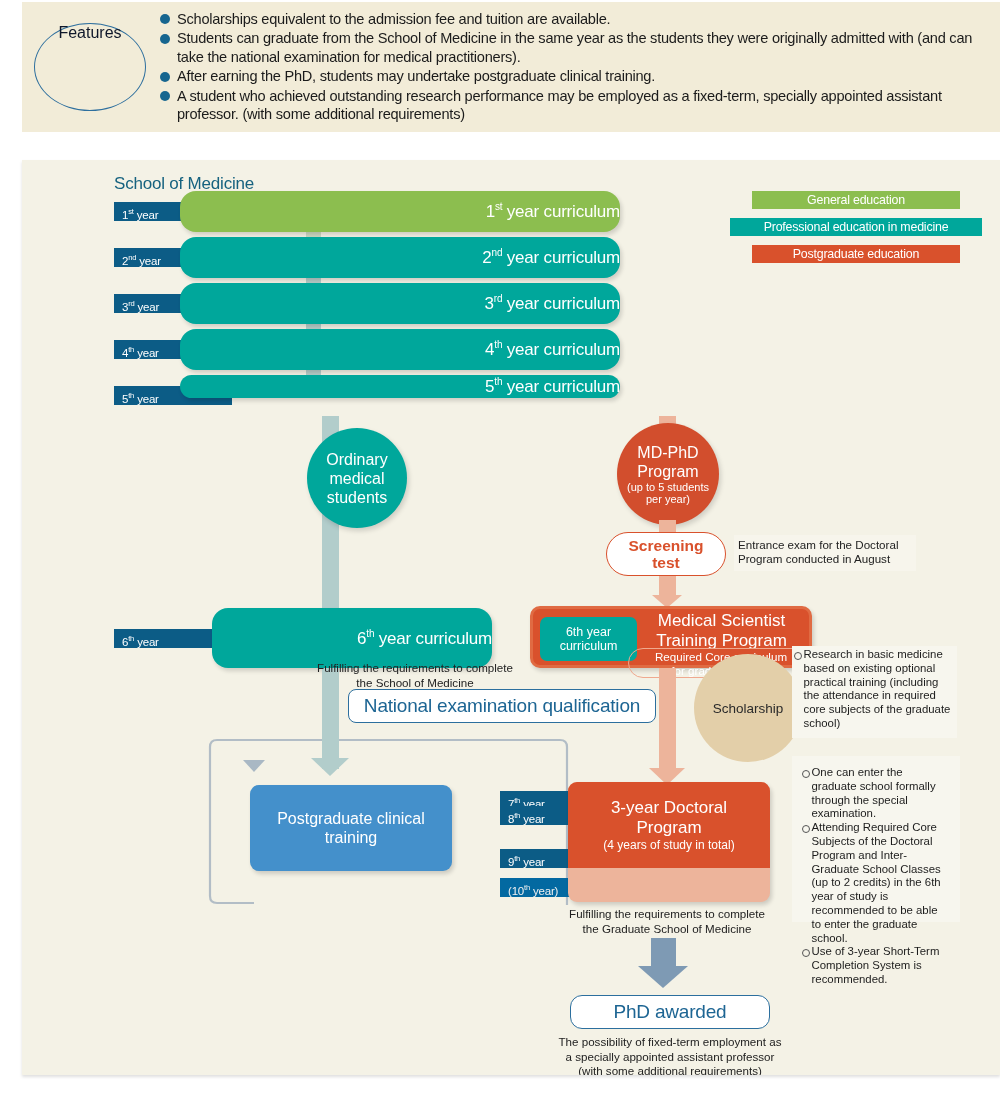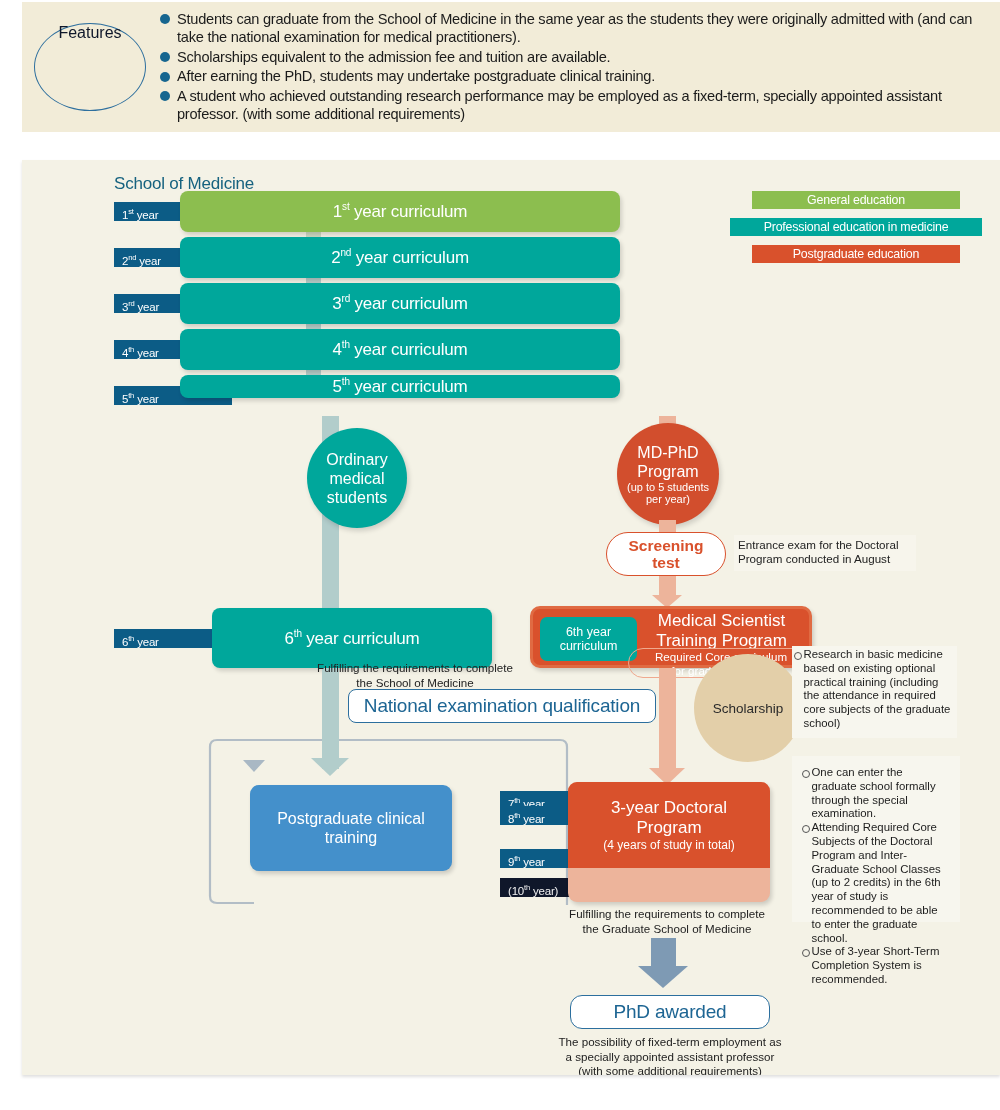--- a/index.html
+++ b/index.html
@@ -45,27 +45,27 @@
     position:absolute; left:92px; top:14px;
     font-size:17px; color:#16627f; letter-spacing:-0.2px;
   }
 
   
   .year-tag{
     position:absolute; height:19px; background:#0c5c86; color:#fff;
     font-size:11.5px; line-height:19px; padding-left:8px;
     letter-spacing:-0.2px;
   }
-  .year-tag.ghost{ background:#0f172a; color:#f1f1f1; }
+  .year-tag.ghost{ background:#0369a1; color:#f1f1f1; }
   .year-tag sup{ font-size:7.6px; vertical-align: super; }
 
   
   .curr-bar{
-    position:absolute; border-radius:8px; color:#fff;
-    display:flex; align-items:center; justify-content:center;
+    position:absolute; border-radius:16px; color:#fff;
+    display:flex; align-items:center; justify-content:flex-end;
     font-size:17px; letter-spacing:-0.2px;
     box-shadow:2px 3px 4px rgba(0,0,0,.15);
   }
   .curr-bar sup{ font-size:10px; vertical-align:super; }
   .c-green{ background:#8cbe4f; }
   .c-teal { background:#00a79b; }
 
   
   .strip{ position:absolute; }
 
@@ -129,25 +129,25 @@
 </head>
 <body>
 
 <div id="features-panel">
   <div id="features-badge">
     <span>Features</span>
   </div>
   <div id="features-list">
     <div class="feature-item">
       <span class="bullet"></span>
-      <span>Students can graduate from the School of Medicine in the same year as the students they were originally admitted with (and can take the national examination for medical practitioners).</span>
+      <span>Scholarships equivalent to the admission fee and tuition are available.</span>
     </div>
     <div class="feature-item">
       <span class="bullet"></span>
-      <span>Scholarships equivalent to the admission fee and tuition are available.</span>
+      <span>Students can graduate from the School of Medicine in the same year as the students they were originally admitted with (and can take the national examination for medical practitioners).</span>
     </div>
     <div class="feature-item">
       <span class="bullet"></span>
       <span>After earning the PhD, students may undertake postgraduate clinical training.</span>
     </div>
     <div class="feature-item">
       <span class="bullet"></span>
       <span>A student who achieved outstanding research performance may be employed as a fixed-term, specially appointed assistant professor. (with some additional requirements)</span>
     </div>
   </div>

